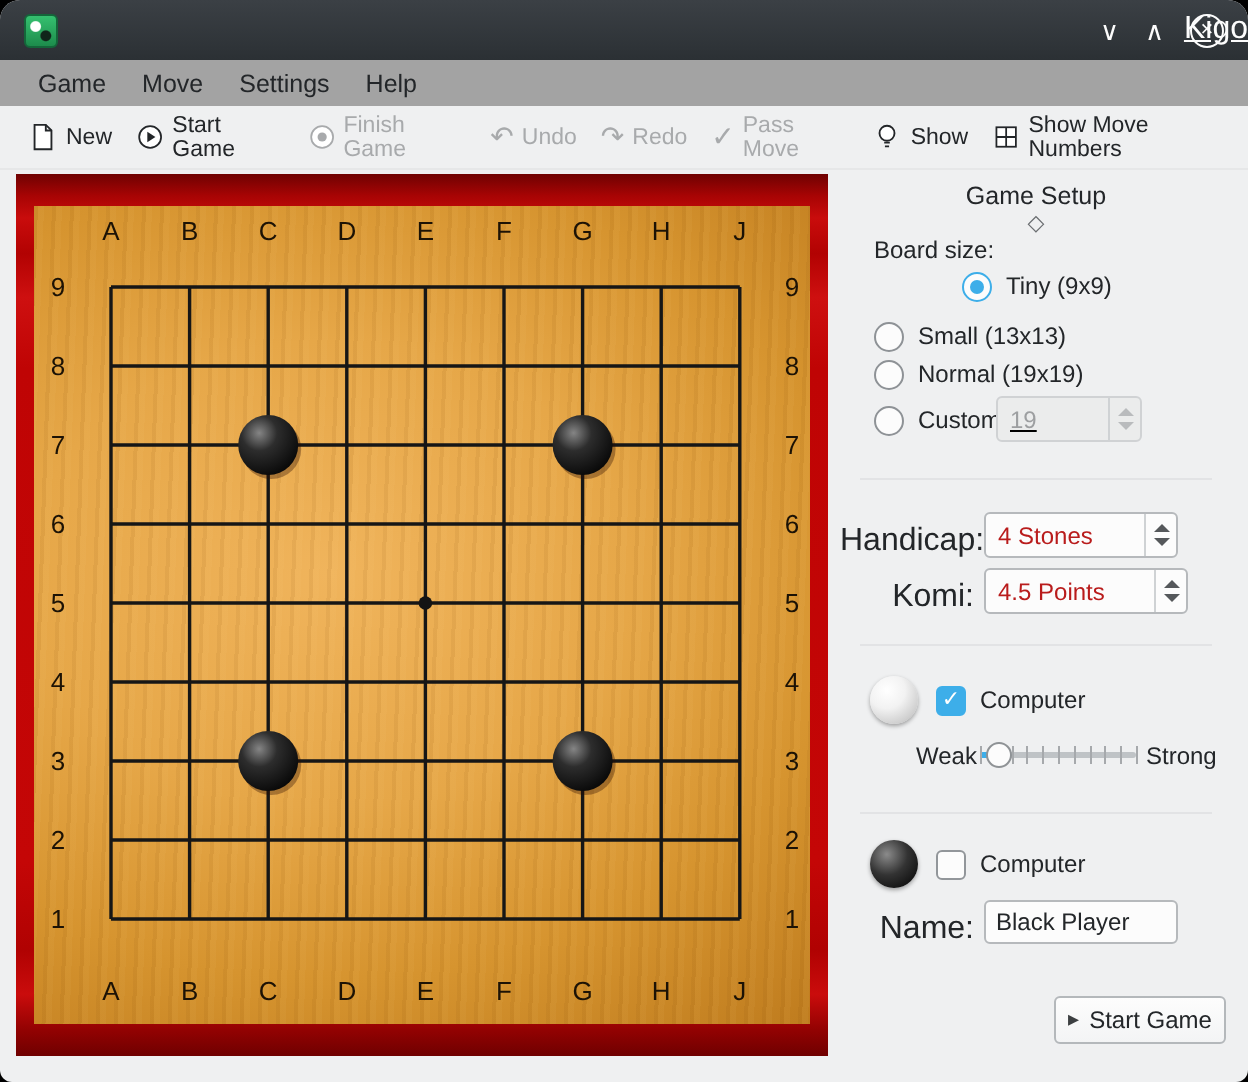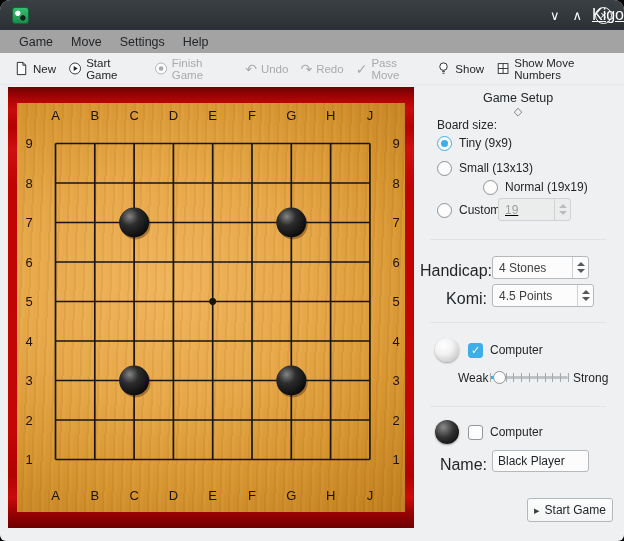--- a/index.html
+++ b/index.html
@@ -49,21 +49,21 @@
   .plabel{position:absolute;font-size:12px;color:#232629;}
   .sep{position:absolute;left:10px;right:12px;height:1px;background:#e2e3e5;}
 
   .radio-row{position:absolute;left:17px;display:flex;align-items:center;gap:7px;height:16px;}
   .radio{width:15px;height:15px;border-radius:50%;background:#fcfcfc;border:1px solid #8e9296;position:relative;}
   .radio-row.on .radio{border-color:#3daee9;}
   .radio-row.on .radio::after{content:"";position:absolute;left:3px;top:3px;width:7px;height:7px;border-radius:50%;background:#3daee9;}
   .rlabel{font-size:12px;color:#232629;}
 
   .spin{position:absolute;height:23px;background:#fcfcfc;border:1px solid #b6b9bc;border-radius:3px;display:flex;align-items:center;}
-  .spin .val{flex:1;padding-left:6px;font-size:12px;color:#404040;}
+  .spin .val{flex:1;padding-left:6px;font-size:12px;color:#b91c1c;}
   .spin .arrows{width:16px;align-self:stretch;border-left:1px solid #cfd2d4;display:flex;flex-direction:column;align-items:center;justify-content:center;gap:3px;}
   .arr-up{width:0;height:0;border-left:4px solid transparent;border-right:4px solid transparent;border-bottom:4px solid #55585b;}
   .arr-dn{width:0;height:0;border-left:4px solid transparent;border-right:4px solid transparent;border-top:4px solid #55585b;}
   .spin.disabled{background:#ebecec;border-color:#d0d2d4;}
   .spin.disabled .val{color:#9d9fa1;}
   .spin.disabled .arr-up{border-bottom-color:#b9bbbd;}
   .spin.disabled .arr-dn{border-top-color:#b9bbbd;}
 
   .form-label{position:absolute;left:0;width:67px;text-align:right;font-size:16px;color:#232629;}
 
@@ -246,29 +246,29 @@
     </div>
 
     <div class="panel">
       <div class="dock-header">
         <span>Game Setup</span>
         <span class="float-glyph">◇</span>
       </div>
 
       <div class="plabel" style="left:17px;top:32px;">Board size:</div>
 
-      <div class="radio-row on" style="top:49px;">
+      <div class="radio-row on" style="top:49px;margin-left:44px;">
         <span class="radio"></span>
         <span class="rlabel">Tiny (9x9)</span>
       </div>
       <div class="radio-row" style="top:74px;">
         <span class="radio"></span>
         <span class="rlabel">Small (13x13)</span>
       </div>
-      <div class="radio-row" style="top:93px;margin-left:46px;">
+      <div class="radio-row" style="top:93px;">
         <span class="radio"></span>
         <span class="rlabel">Normal (19x19)</span>
       </div>
       <div class="radio-row" style="top:116px;">
         <span class="radio"></span>
         <span class="rlabel">Custom:</span>
       </div>
       <div class="spin disabled" id="custom-spin" style="left:78px;top:112px;width:73px;text-decoration:underline;">
         <span class="val">19</span>
         <span class="arrows">

